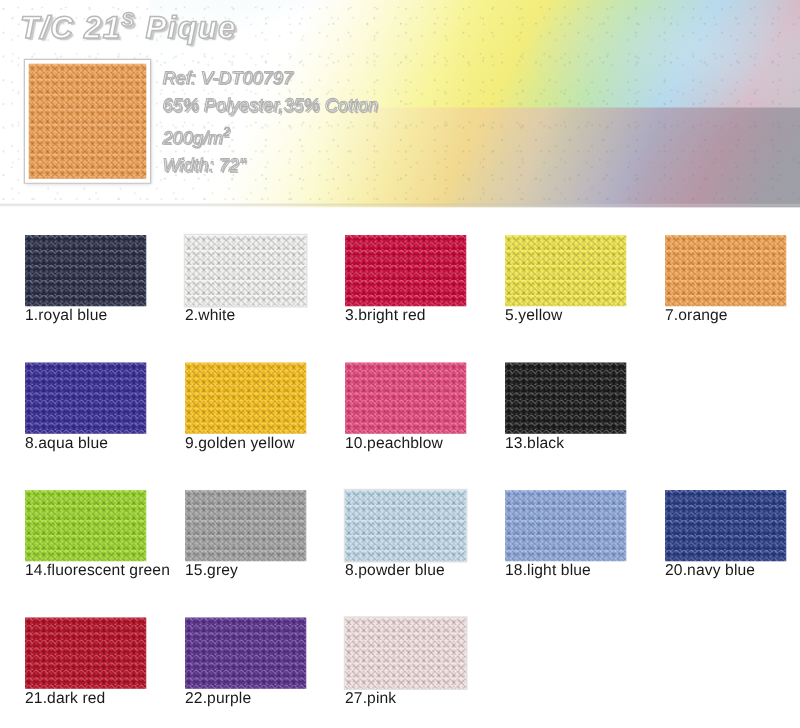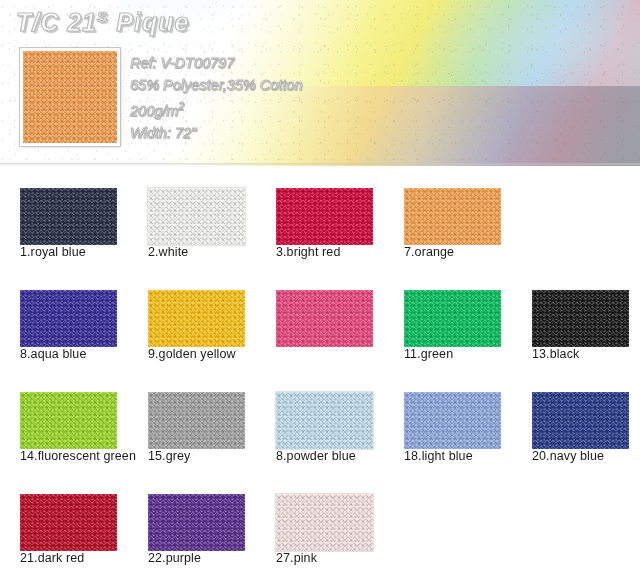--- a/index.html
+++ b/index.html
@@ -240,40 +240,41 @@
       </div>
       <div class="cell">
         <div class="sw pique bordered" style="background-color: rgb(241, 241, 239);"></div>
         <div class="sw-label">2.white</div>
       </div>
       <div class="cell">
         <div class="sw pique" style="background-color: rgb(207, 10, 60);"></div>
         <div class="sw-label">3.bright  red</div>
       </div>
       <div class="cell">
+        <div class="sw pique" style="background-color: rgb(240, 230, 74);"></div>
+        <div class="sw-label">5.yellow</div>
+      </div>
+      <div class="cell">
         <div class="sw pique" style="background-color: rgb(244, 163, 82);"></div>
         <div class="sw-label">7.orange</div>
       </div>
     </div>
 
     <div class="grid-row">
       <div class="cell">
         <div class="sw pique" style="background-color: rgb(58, 47, 153);"></div>
         <div class="sw-label">8.aqua  blue</div>
       </div>
       <div class="cell">
         <div class="sw pique" style="background-color: rgb(249, 193, 28);"></div>
         <div class="sw-label">9.golden  yellow</div>
       </div>
       <div class="cell">
         <div class="sw pique" style="background-color: rgb(232, 73, 126);"></div>
-      </div>
-      <div class="cell">
-        <div class="sw pique" style="background-color: rgb(9, 191, 95);"></div>
-        <div class="sw-label">11.green</div>
+        <div class="sw-label">10.peachblow</div>
       </div>
       <div class="cell">
         <div class="sw pique" style="background-color: rgb(28, 28, 28);"></div>
         <div class="sw-label">13.black</div>
       </div>
     </div>
 
     <div class="grid-row">
       <div class="cell">
         <div class="sw pique" style="background-color: rgb(154, 214, 43);"></div>

